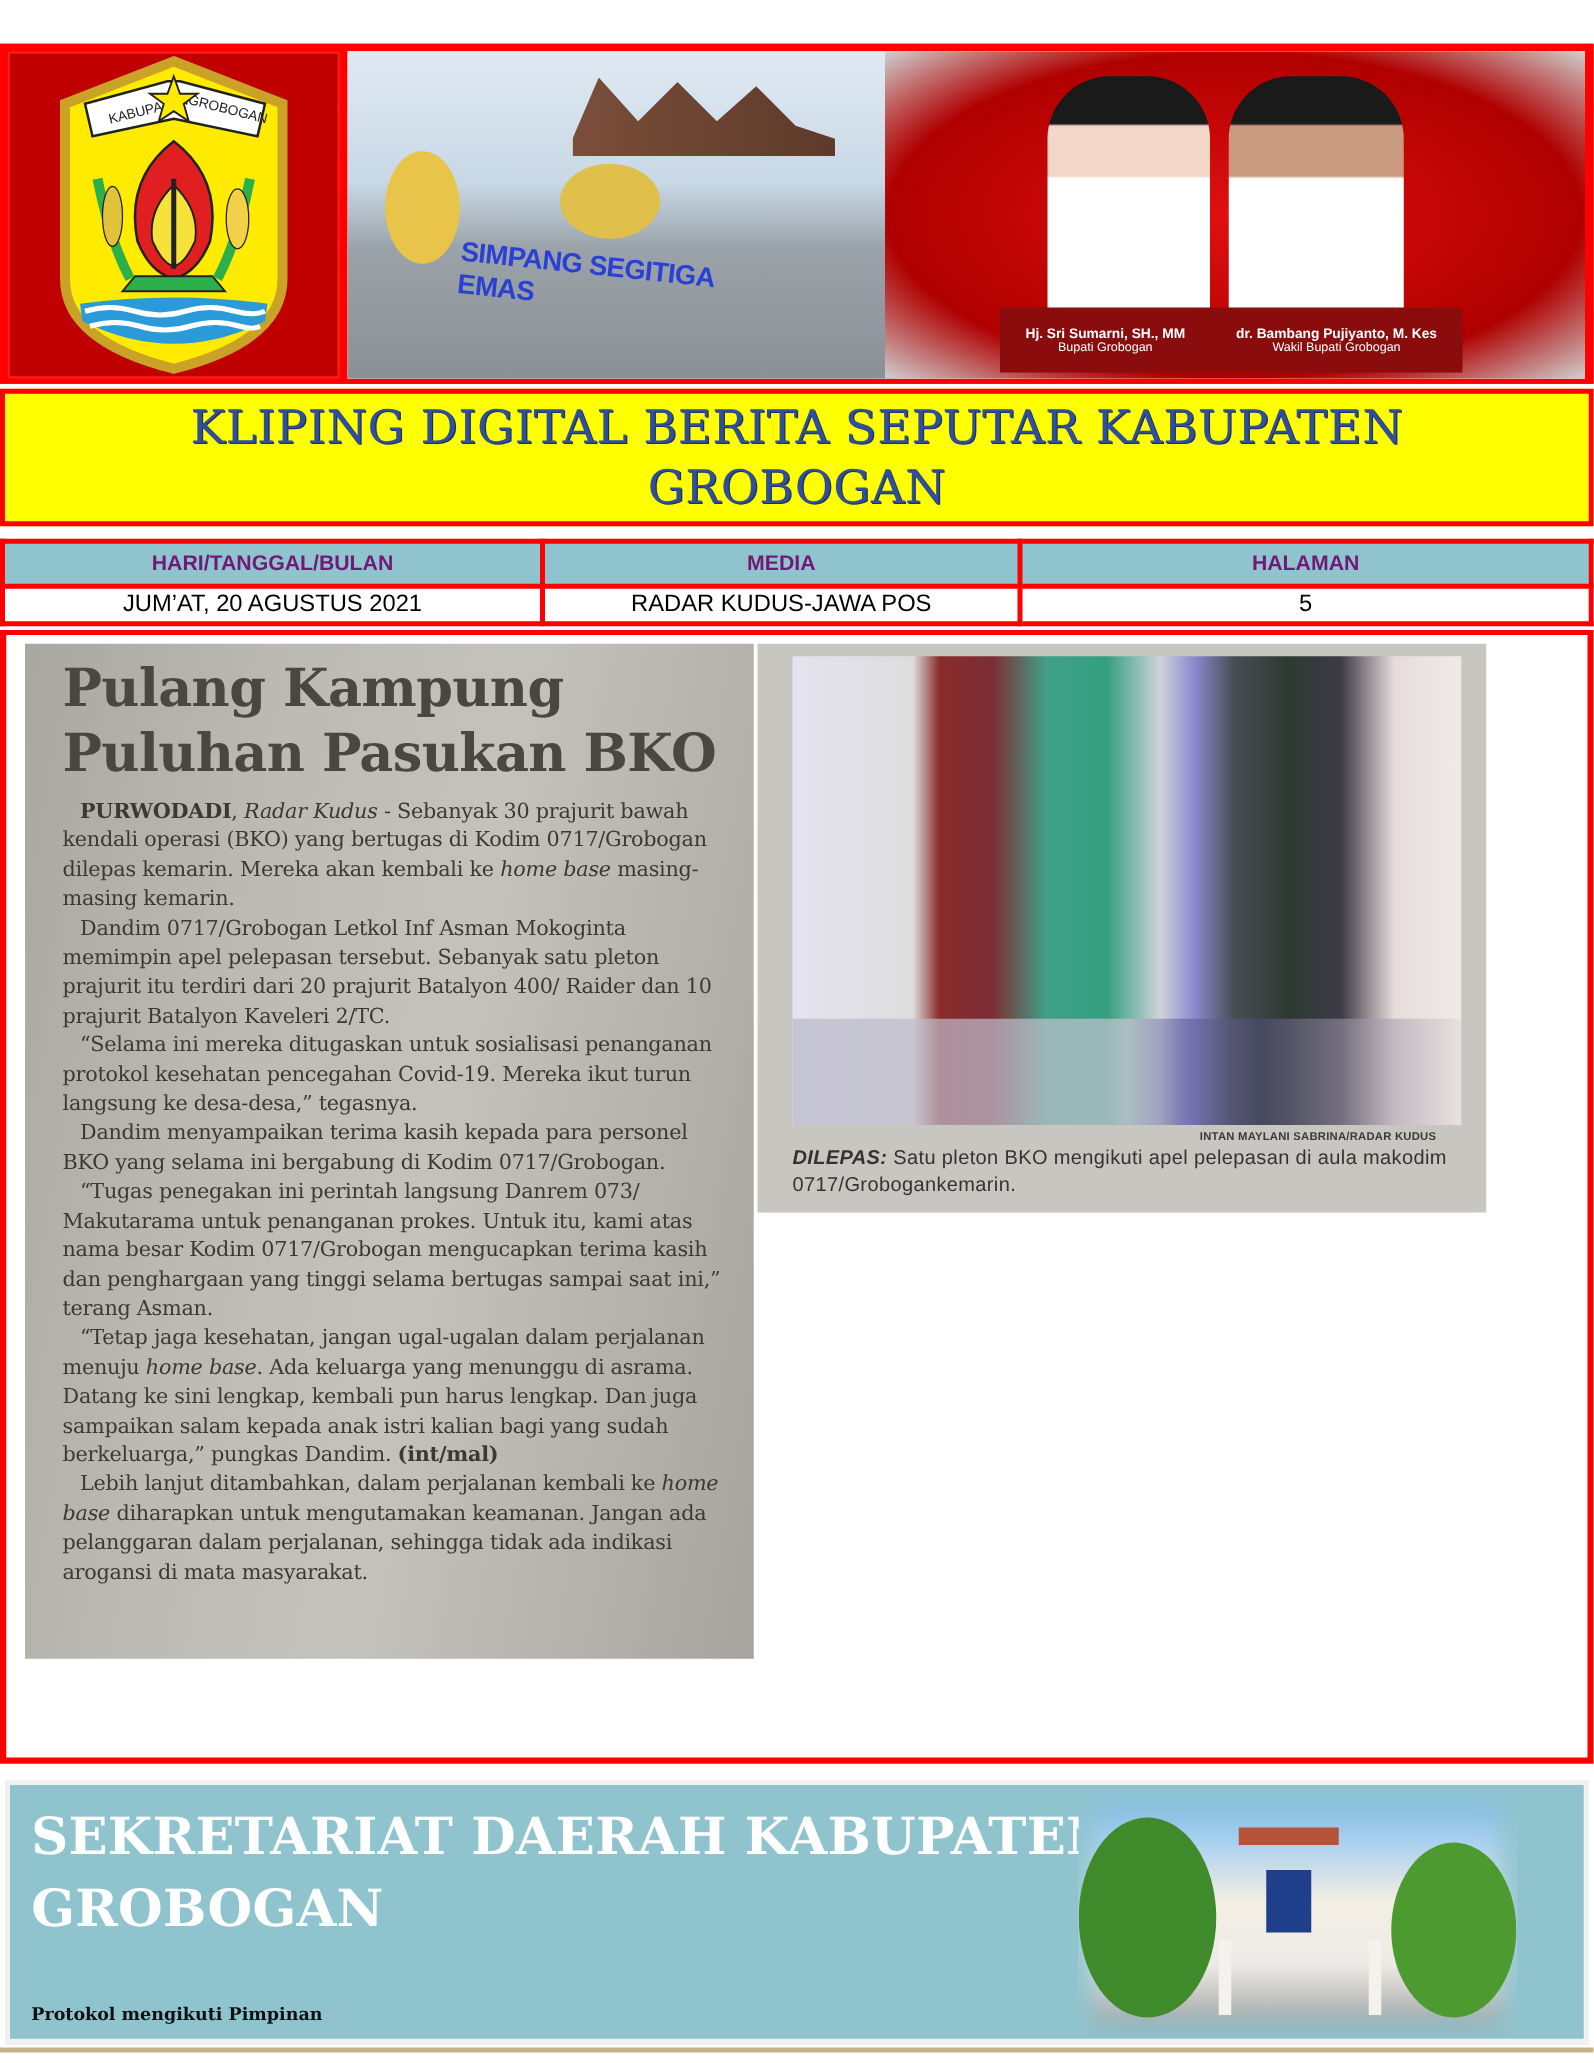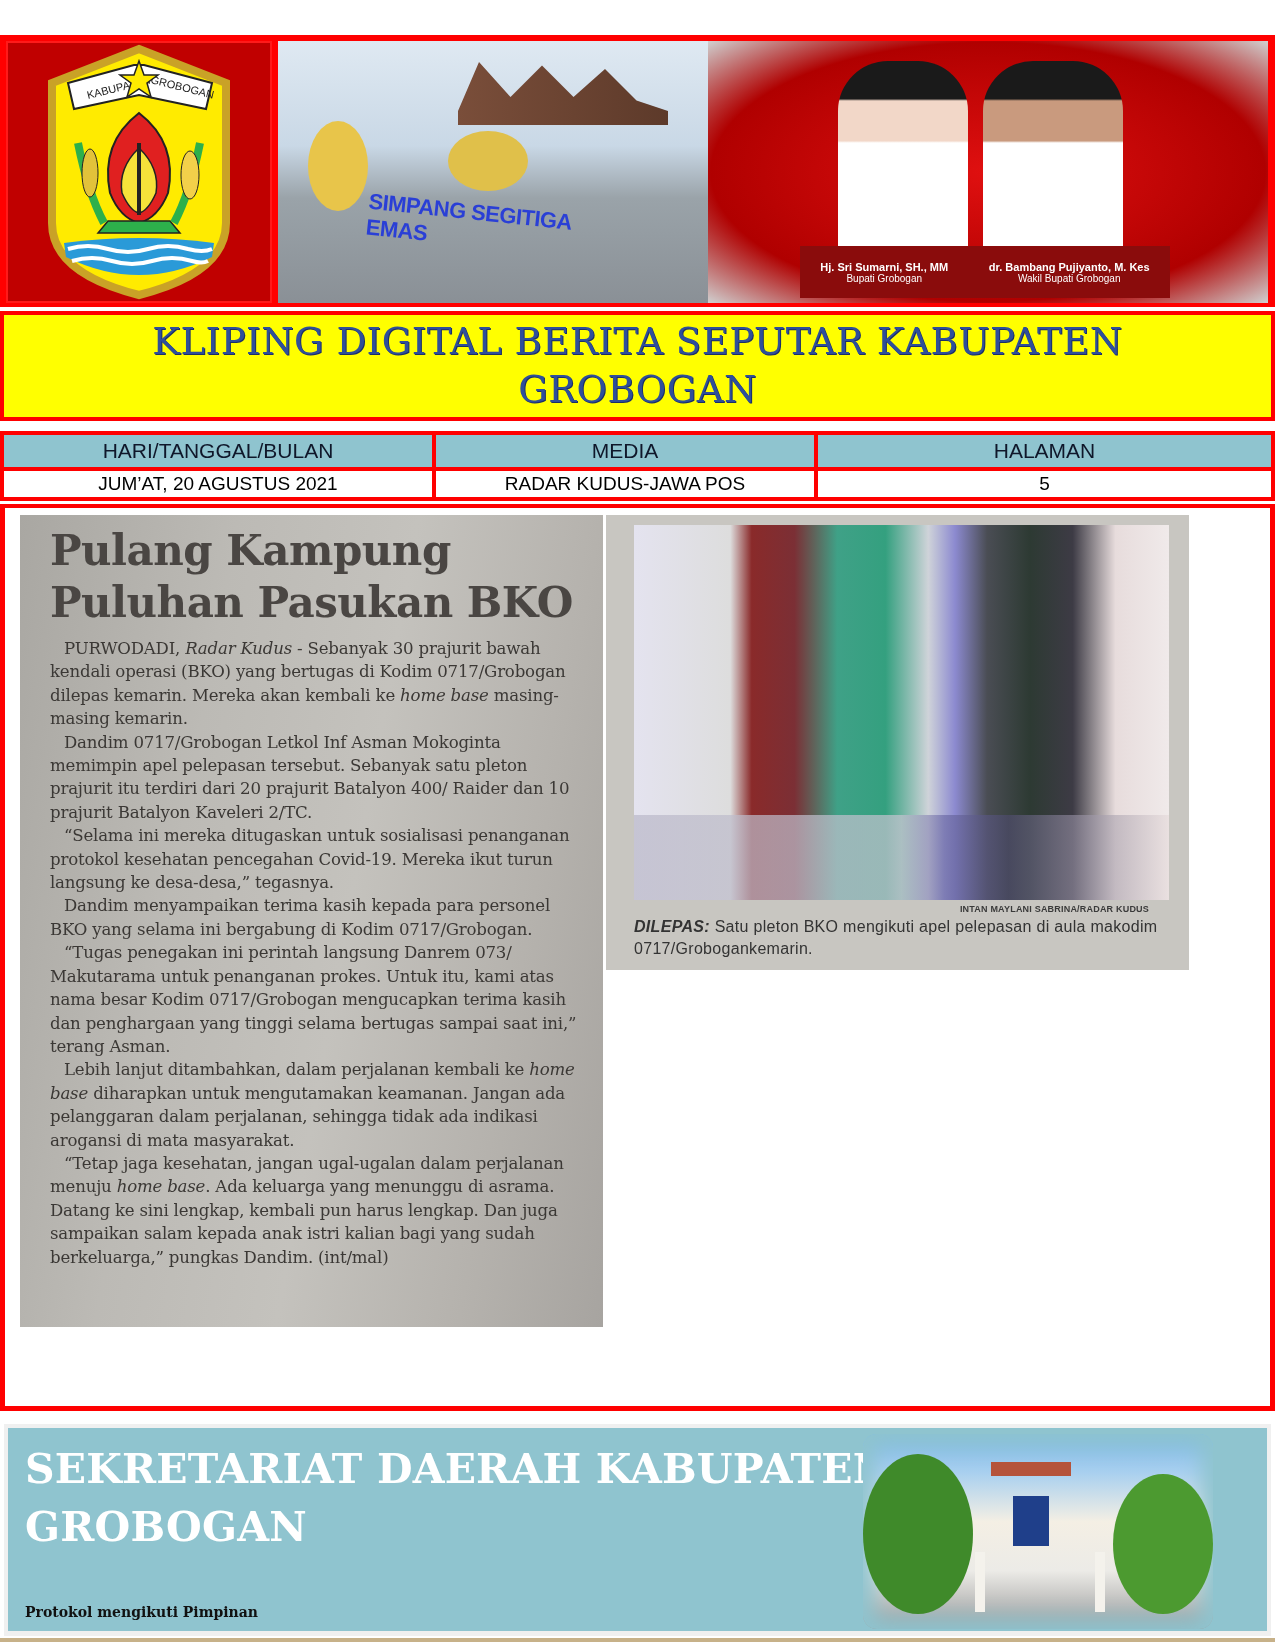--- a/index.html
+++ b/index.html
@@ -13,31 +13,31 @@
   .monument { position: absolute; left: 0; top: 0; width: 440px; height: 262px; background: linear-gradient(180deg, #dfe9f2 0%, #c9d8e6 40%, #9aa3a9 60%, #8a9096 100%); }
   .leaders { position: absolute; left: 430px; top: 0; width: 560px; height: 262px; background: radial-gradient(ellipse at center, #e01010 0%, #b00000 70%, #d0d0d0 100%); }
 
   
   .title-bar { position: absolute; left: 0; top: 311px; width: 1275px; height: 110px; border: 4px solid #ff0000; background: #ffff00; display: flex; align-items: center; justify-content: center; text-align: center; }
   .title-text { font-family: "DejaVu Serif", serif; font-weight: 400; font-size: 37px; line-height: 48px; color: #2f4f9a; letter-spacing: 0.5px; text-shadow: 1px 1px 0 #1c2f66; }
 
   
   .info-table { position: absolute; left: 0; top: 431px; width: 1275px; border-collapse: collapse; border: 4px solid #ff0000; }
   .info-table th, .info-table td { border: 4px solid #ff0000; text-align: center; font-family: "Liberation Sans", sans-serif; }
-  .info-table th { background: #8fc4cf; height: 36px; font-size: 21px; font-weight: normal; color: #0f172a; }
+  .info-table th { background: #8fc4cf; height: 36px; font-size: 17px; font-weight: bold; color: #701a75; }
   .info-table td { background: #ffffff; height: 30px; font-size: 19px; color: #000; }
 
   
   .content-frame { position: absolute; left: 0; top: 504px; width: 1275px; height: 907px; border: 5px solid #ff0000; border-top-width: 4px; background: #ffffff; }
 
   
   .clip { position: absolute; left: 20px; top: 515px; width: 583px; height: 812px; background: linear-gradient(100deg, #a9a7a2 0%, #bcbab5 30%, #c4c2bd 55%, #b5b2ad 80%, #a7a4a0 100%); padding: 10px 22px 0 30px; color: #3b3835; overflow: hidden; font-family: "DejaVu Serif", serif; }
   .headline { font-family: "DejaVu Serif", serif; font-weight: bold; font-size: 42px; line-height: 52px; color: #4a4643; letter-spacing: -0.5px; margin-bottom: 8px; }
   .para { font-size: 16.6px; line-height: 23.4px; text-indent: 14px; letter-spacing: -0.2px; }
-  .para b { font-weight: normal; margin-top: 24px; }
+  .para b { font-weight: bold; margin-top: 24px; }
   .para i { font-style: italic; }
 
   
   .photo-clip { position: absolute; left: 606px; top: 515px; width: 583px; height: 455px; background: #c8c6c1; padding: 10px 20px 0 28px; }
   .photo { position: relative; width: 535px; height: 375px; background: linear-gradient(90deg, #e4e3ef 0%, #ddd 18%, #8a2a2a 22%, #7b2f35 30%, #3fa187 38%, #34a07f 47%, #cfd3d9 55%, #8c8ad0 60%, #4a4d54 66%, #2d3a33 74%, #3d3b45 82%, #e7dcdc 90%, #f0eaea 100%); overflow: hidden; }
   .photo-credit { text-align: right; font-size: 9px; font-weight: bold; color: #3a3a3a; margin-top: 4px; padding-right: 20px; letter-spacing: 0.2px; }
   .photo-caption { font-size: 16px; line-height: 22px; color: #333; margin-top: 2px; letter-spacing: 0.3px; }
   .photo-caption b { font-weight: bold; font-style: italic; }
 
   
@@ -124,22 +124,22 @@
 <div class="clip">
   <div class="headline">
     <div>Pulang Kampung</div>
     <div>Puluhan Pasukan BKO</div>
   </div>
   <p class="para"><b>PURWODADI</b>, <i>Radar Kudus</i><span> - Sebanyak 30 prajurit bawah kendali operasi (BKO) yang bertugas di Kodim 0717/Grobogan dilepas kemarin. Mereka akan kembali ke </span><i>home base</i><span> masing-masing kemarin.</span></p>
   <p class="para">Dandim 0717/Grobogan Letkol Inf Asman Mokoginta memimpin apel pelepasan tersebut. Sebanyak satu pleton prajurit itu terdiri dari 20 prajurit Batalyon 400/ Raider dan 10 prajurit Batalyon Kaveleri 2/TC.</p>
   <p class="para">“Selama ini mereka ditugaskan untuk sosialisasi penanganan protokol kesehatan pencegahan Covid-19. Mereka ikut turun langsung ke desa-desa,” tegasnya.</p>
   <p class="para">Dandim menyampaikan terima kasih kepada para personel BKO yang selama ini bergabung di Kodim 0717/Grobogan.</p>
   <p class="para">“Tugas penegakan ini perintah langsung Danrem 073/ Makutarama untuk penanganan prokes. Untuk itu, kami atas nama besar Kodim 0717/Grobogan mengucapkan terima kasih dan penghargaan yang tinggi selama bertugas sampai saat ini,” terang Asman.</p>
+  <p class="para"><span>“Tetap jaga kesehatan, jangan ugal-ugalan dalam perjalanan menuju </span><i>home base</i><span>. Ada keluarga yang menunggu di asrama. Datang ke sini lengkap, kembali pun harus lengkap. Dan juga sampaikan salam kepada anak istri kalian bagi yang sudah berkeluarga,” pungkas Dandim. </span><b>(int/mal)</b></p>
   <p class="para"><span>Lebih lanjut ditambahkan, dalam perjalanan kembali ke </span><i>home base</i><span> diharapkan untuk mengutamakan keamanan. Jangan ada pelanggaran dalam perjalanan, sehingga tidak ada indikasi arogansi di mata masyarakat.</span></p>
-  <p class="para"><span>“Tetap jaga kesehatan, jangan ugal-ugalan dalam perjalanan menuju </span><i>home base</i><span>. Ada keluarga yang menunggu di asrama. Datang ke sini lengkap, kembali pun harus lengkap. Dan juga sampaikan salam kepada anak istri kalian bagi yang sudah berkeluarga,” pungkas Dandim. </span><b>(int/mal)</b></p>
 </div>
 
 <div class="photo-clip">
   <div class="photo">
     <div style="position:absolute;left:0;top:290px;width:535px;height:85px;background:linear-gradient(90deg,#b9b7c8 0%,#c5c4d0 50%,#6d6ba8 58%,#4d4b6a 70%,#e7dcdc 100%);opacity:0.7;"></div>
   </div>
   <div class="photo-credit">INTAN MAYLANI SABRINA/RADAR KUDUS</div>
   <div class="photo-caption"><b>DILEPAS:</b><span> Satu pleton BKO mengikuti apel pelepasan di aula makodim 0717/Grobogankemarin.</span></div>
 </div>
 

